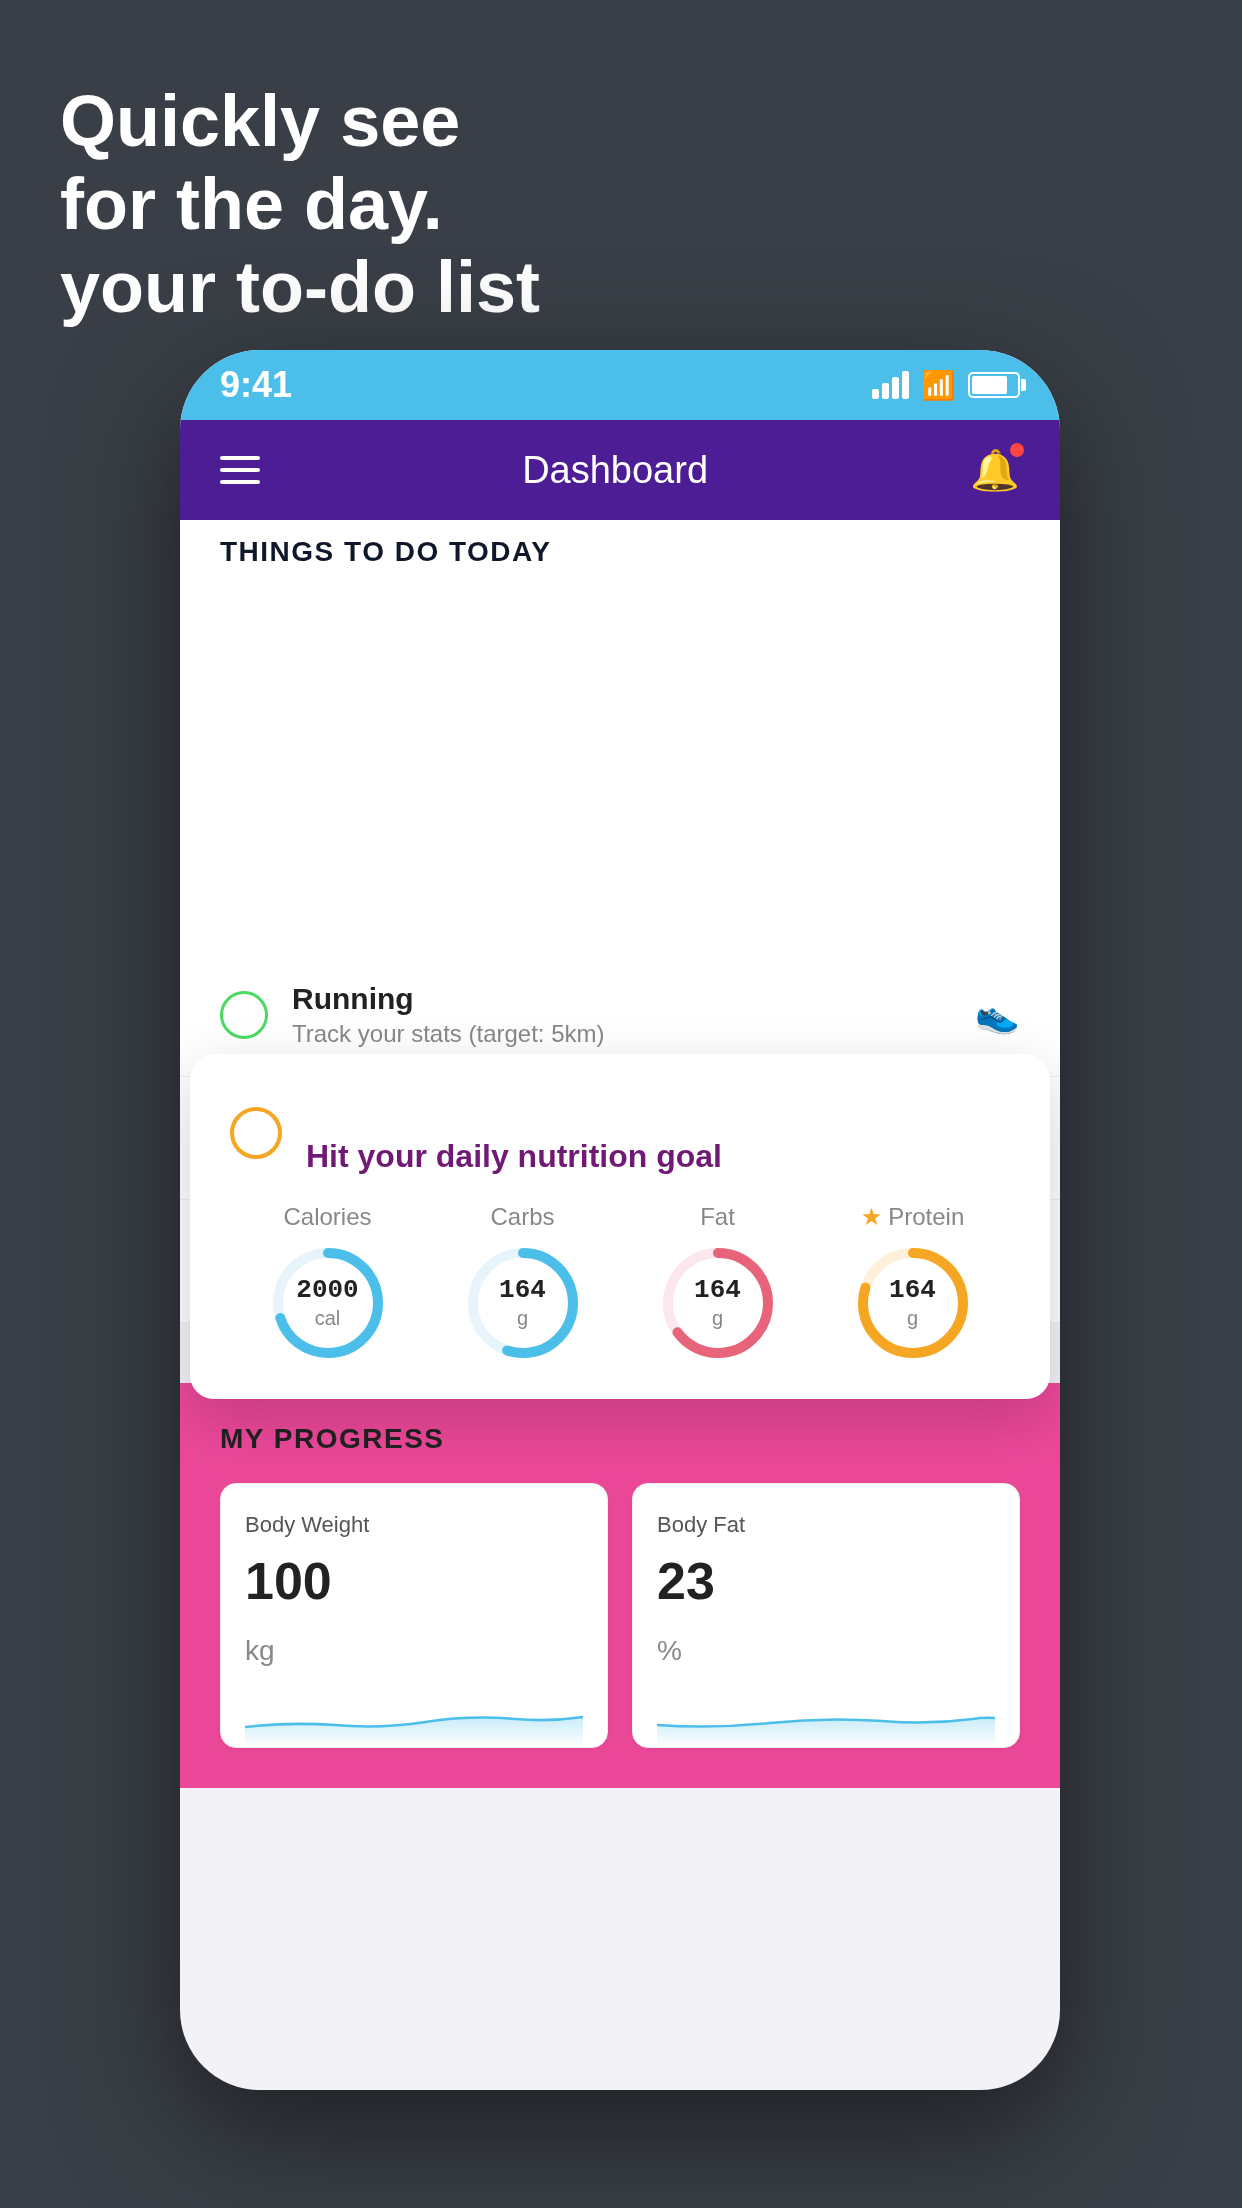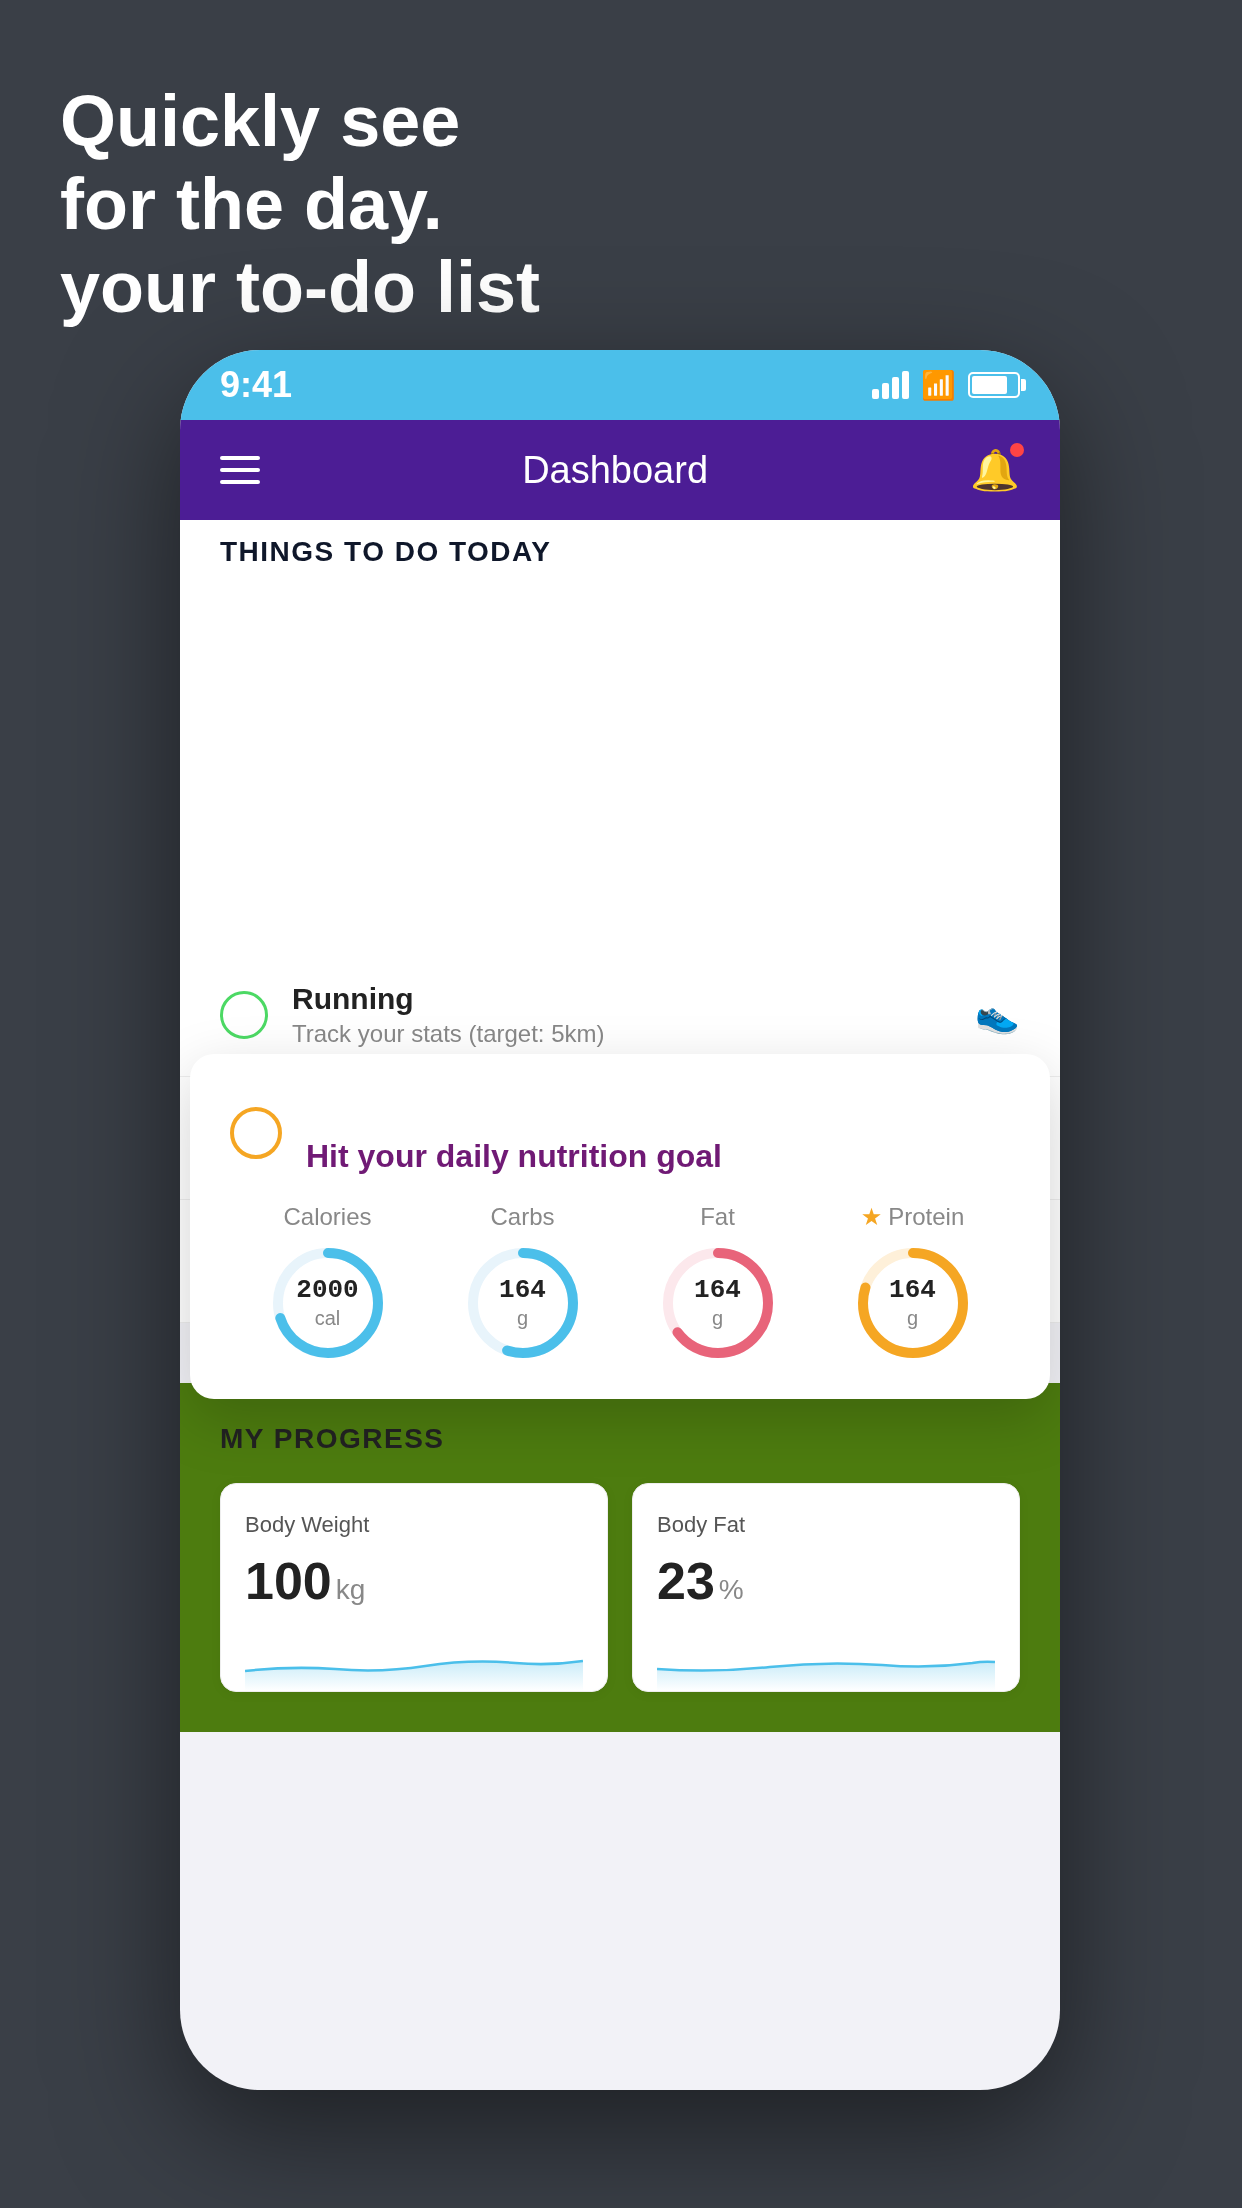--- a/index.html
+++ b/index.html
@@ -266,21 +266,21 @@
       color: #888;
       margin-top: 4px;
     }
     .todo-icon {
       font-size: 36px;
       color: #bbb;
     }
 
     
     .progress-section {
-      background: #4d7c0f;
+      background: #ec4899;
       padding: 40px;
     }
     .progress-header {
       font-size: 28px;
       font-weight: 800;
       letter-spacing: 1.5px;
       color: #222;
       margin-bottom: 28px;
     }
     .progress-grid {
@@ -301,21 +301,22 @@
       color: #555;
       font-weight: 400;
       margin-bottom: 13px;
     }
     .progress-value {
       font-size: 52px;
       font-weight: 800;
       color: #222;
       display: flex;
       align-items: baseline;
-      gap: 4px;
+      gap: 24px;
+      flex-direction: column;
     }
     .progress-unit {
       font-size: 28px;
       font-weight: 400;
       color: #888;
     }
     .mini-chart {
       margin-top: 20px;
       height: 60px;
     }

